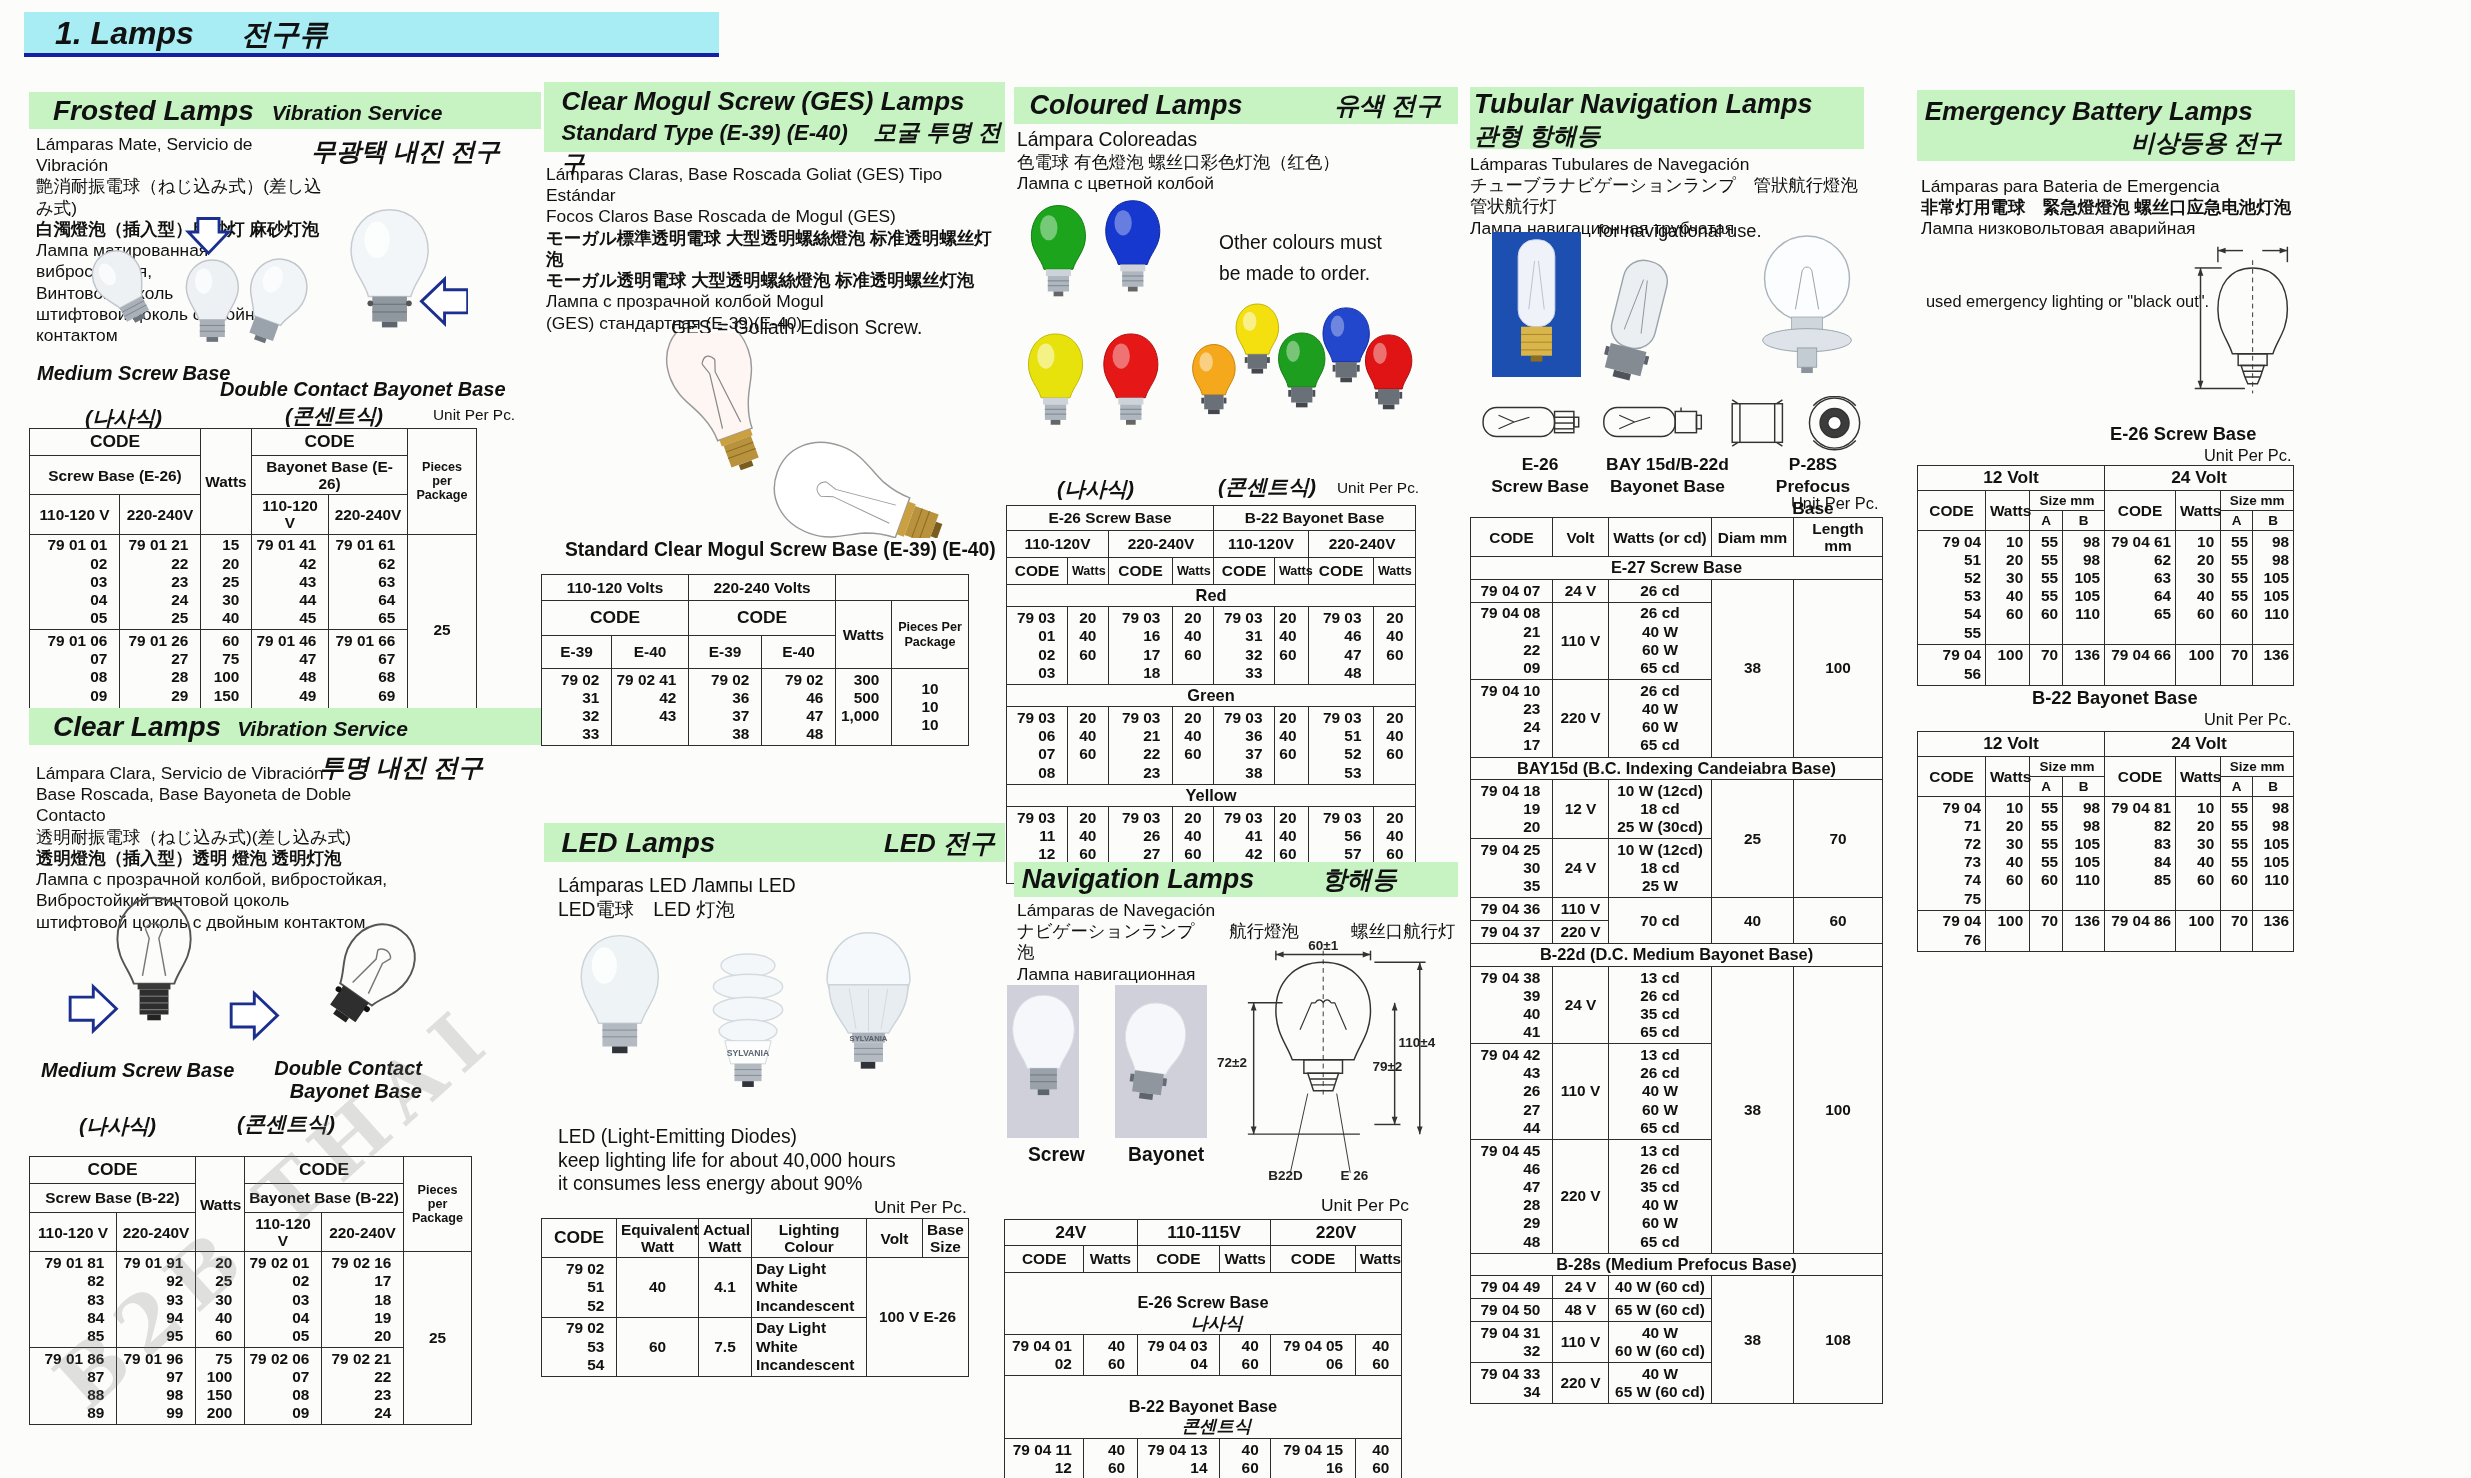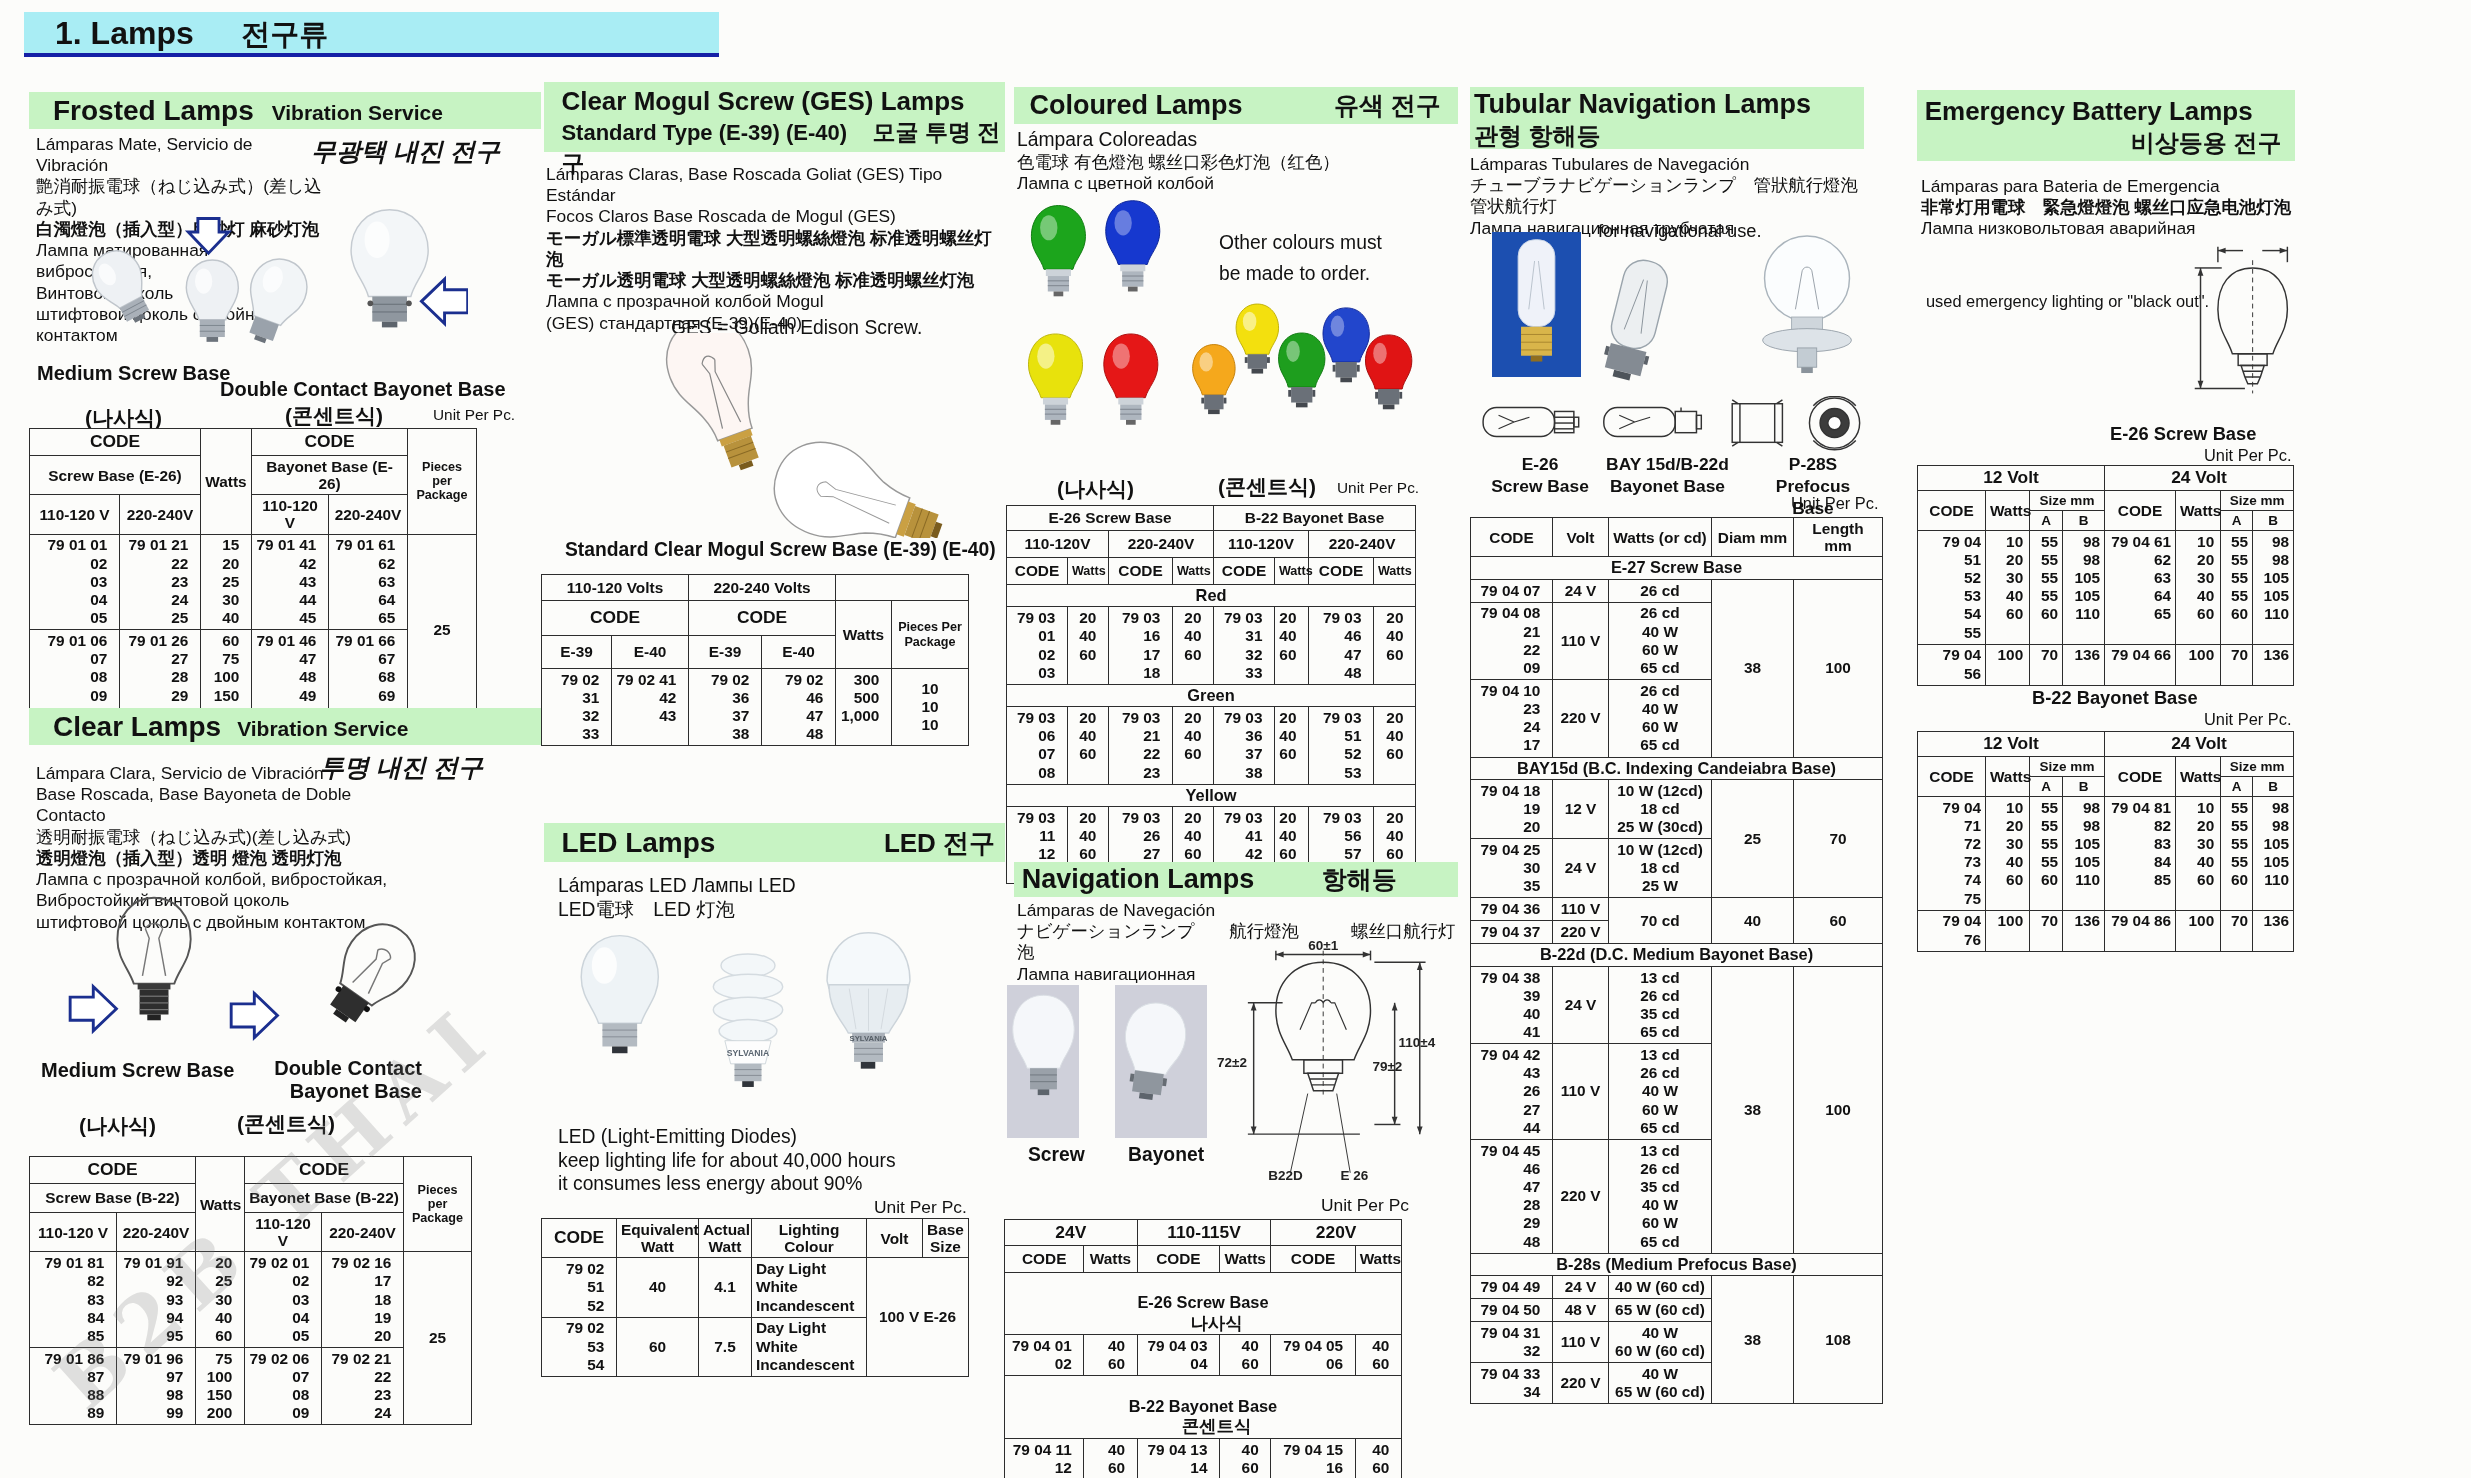--- a/index.html
+++ b/index.html
@@ -1,20 +1,20 @@
 <!DOCTYPE html>
 <html><head>
 <meta charset="utf-8">
 <style>
 *{margin:0;padding:0;box-sizing:border-box}
 html,body{background:#e9e9e9}
 .pg{position:relative;width:2472px;height:1478px;background:#fcfcfa;font-family:"Liberation Sans",sans-serif;color:#111;overflow:hidden}
 .abs{position:absolute}
 .band{background:#c7f3c3}
-.it{font-weight:bold}
+.it{font-style:italic;font-weight:bold}
 .d{font-size:17.4px;line-height:1.22;white-space:pre-line}
 .caption{font-weight:bold}
 .krbig{font-style:italic;font-weight:bold;font-size:25px}
 table.ct{border-collapse:collapse;position:absolute;table-layout:fixed}
 .ct th,.ct td{border:1.9px solid #2d2d2d;padding:1.9px 3.9px;white-space:pre-line}
 .ct th{font-size:15.4px;font-weight:bold;text-align:center;vertical-align:middle;line-height:1.12}
 .ct th.big{font-size:17.4px}
 .ct th.small{font-size:12.6px}
 .ct td{font-size:15.4px;font-weight:bold;line-height:1.18;vertical-align:top}
 td.num{text-align:right;padding-right:11.6px}

